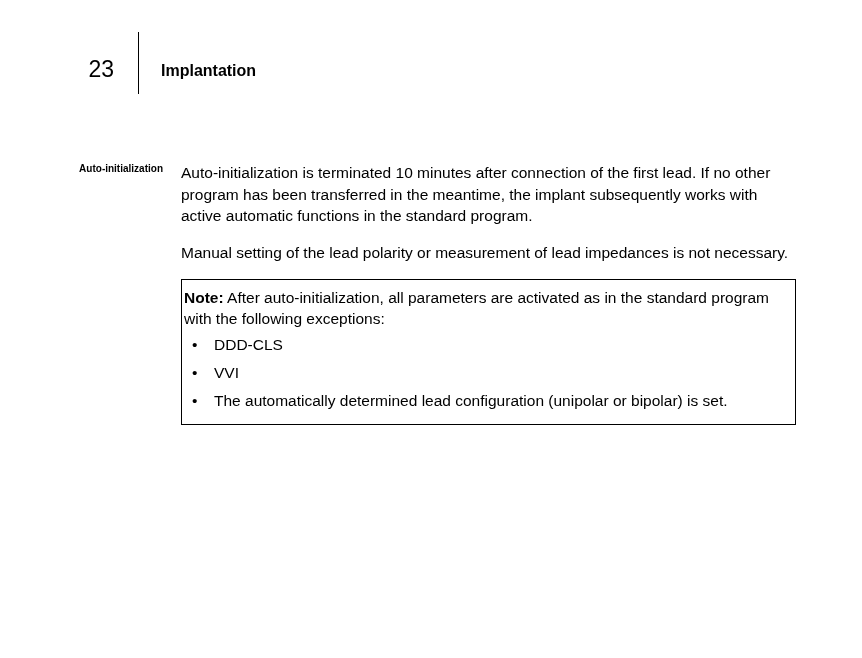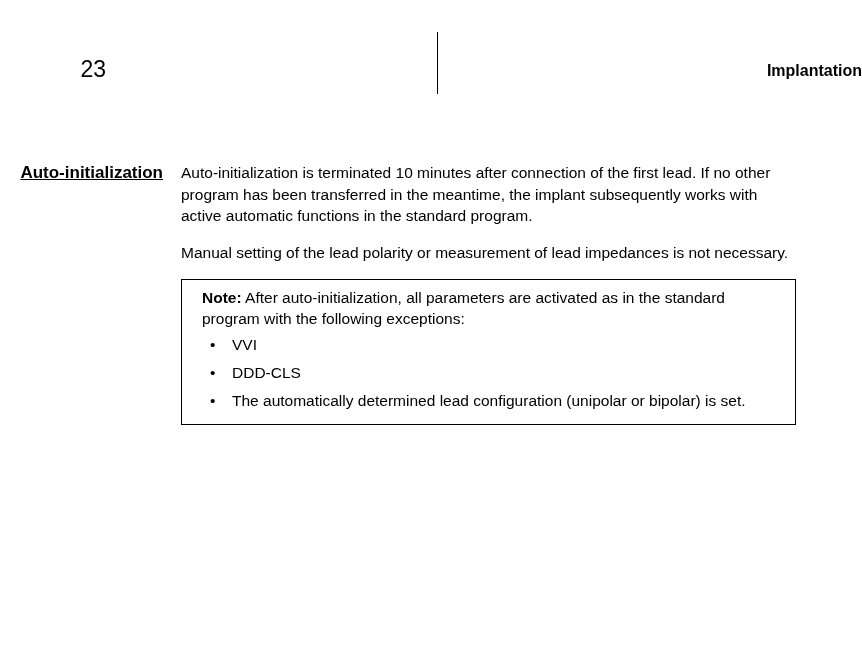--- a/index.html
+++ b/index.html
@@ -12,22 +12,21 @@
       background: #ffffff;
       color: #000000;
       width: 862px;
       height: 658px;
       position: relative;
     }
     .header {
       display: flex;
       align-items: flex-start;
       padding-top: 48px;
-      padding-left: 0;
-      justify-content: space-between;
+      padding-left: 8px;
     }
     .page-number {
       font-size: 23px;
       font-weight: 400;
       text-align: right;
       width: 130px;
       padding-right: 24px;
       padding-top: 8px;
     }
     .vertical-divider {
@@ -46,38 +45,37 @@
       padding-top: 68px;
     }
     .section {
       display: flex;
       margin-bottom: 14px;
     }
     .section-label {
       width: 181px;
       text-align: right;
       padding-right: 18px;
-      font-size: 17px;
+      font-size: 10px;
       font-weight: bold;
       line-height: 1.35;
       flex-shrink: 0;
-      text-decoration: underline;
     }
     .section-body {
       width: 645px;
       padding-right: 30px;
     }
     .para {
       font-size: 15.5px;
       line-height: 1.4;
       margin-bottom: 15px;
     }
     .note-box {
       border: 1px solid #000000;
-      padding: 7px 10px 7px 20px;
+      padding: 7px 10px 7px 2px;
     }
     .note-label {
       font-weight: bold;
     }
     .note-text {
       font-size: 15.5px;
       line-height: 1.4;
       margin-bottom: 4px;
     }
     .bullet-list {
@@ -127,22 +125,22 @@
   <div class="section">
     <div class="section-label">Auto-initialization</div>
     <div class="section-body">
       <p class="para">Auto-initialization is terminated 10 minutes after connection of the first lead. If no other program has been transferred in the meantime, the implant subsequently works with active automatic functions in the standard program.</p>
       <p class="para">Manual setting of the lead polarity or measurement of lead impedances is not necessary.</p>
       <div class="note-box">
         <p class="note-text">
           <span class="note-label">Note:</span><span> After auto-initialization, all parameters are activated as in the standard program with the following exceptions:</span>
         </p>
         <ul class="bullet-list">
+          <li class="bullet-item">DDD-CLS</li>
           <li class="bullet-item">VVI</li>
-          <li class="bullet-item">DDD-CLS</li>
           <li class="bullet-item">The automatically determined lead configuration (unipolar or bipolar) is set.</li>
         </ul>
       </div>
     </div>
   </div>
 
   <div class="section">
     <div class="section-body">
       <ul class="body-bullet-list">
       </ul>

